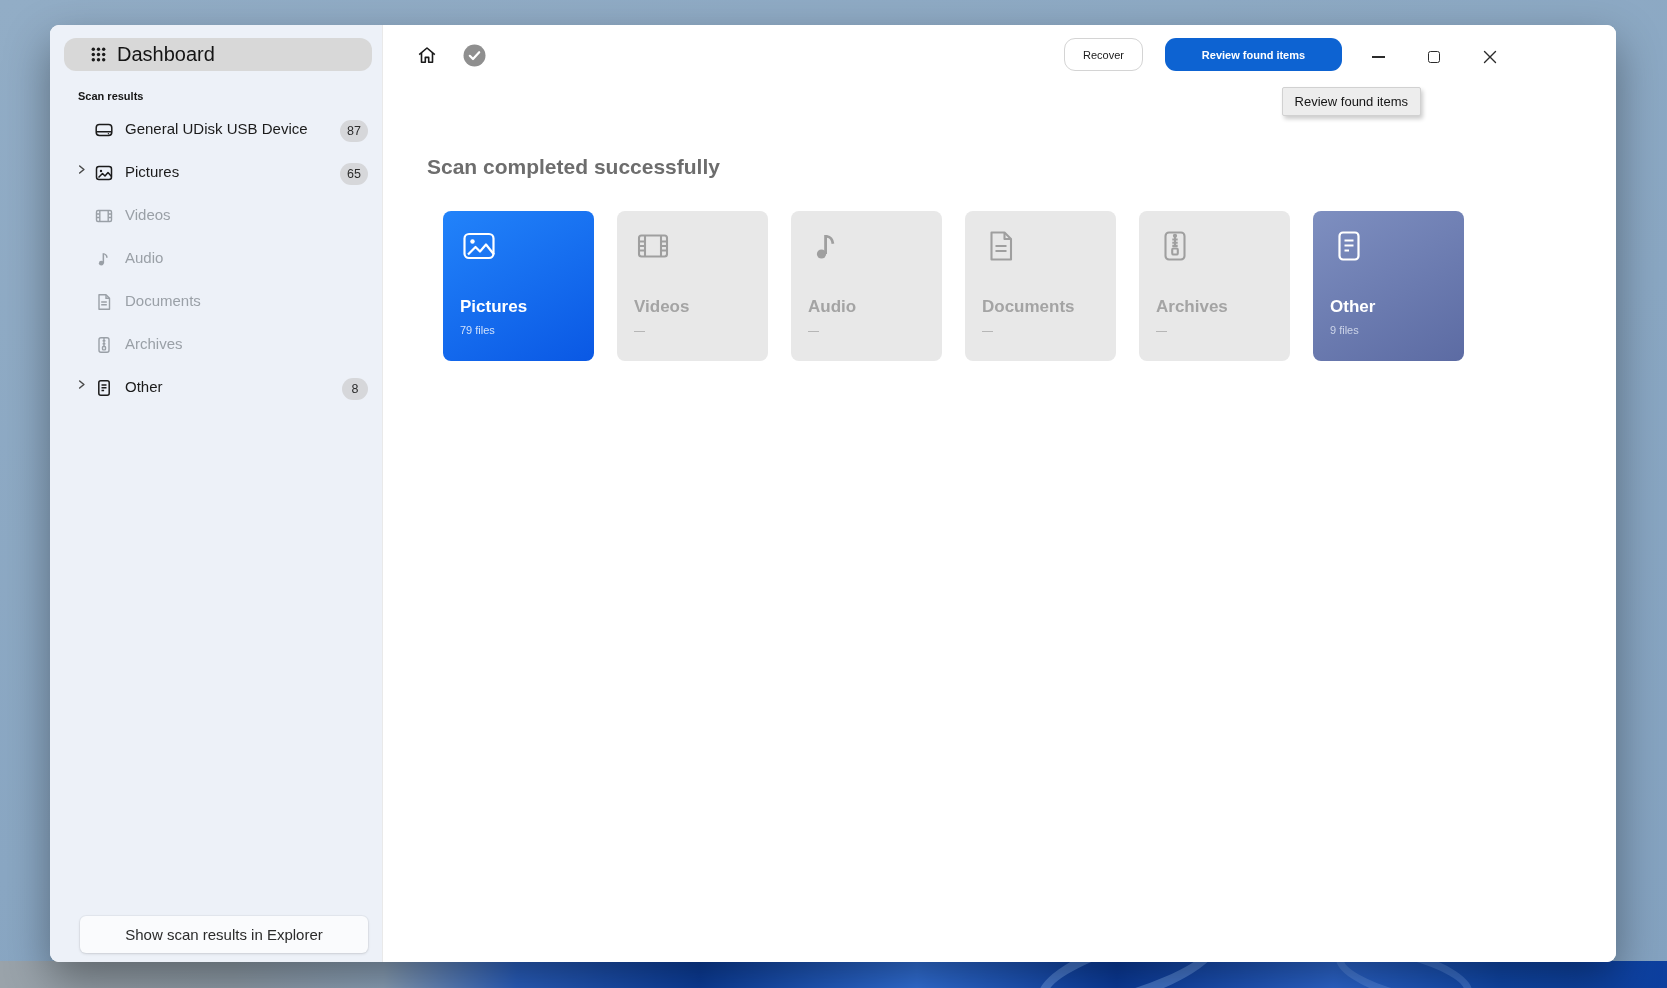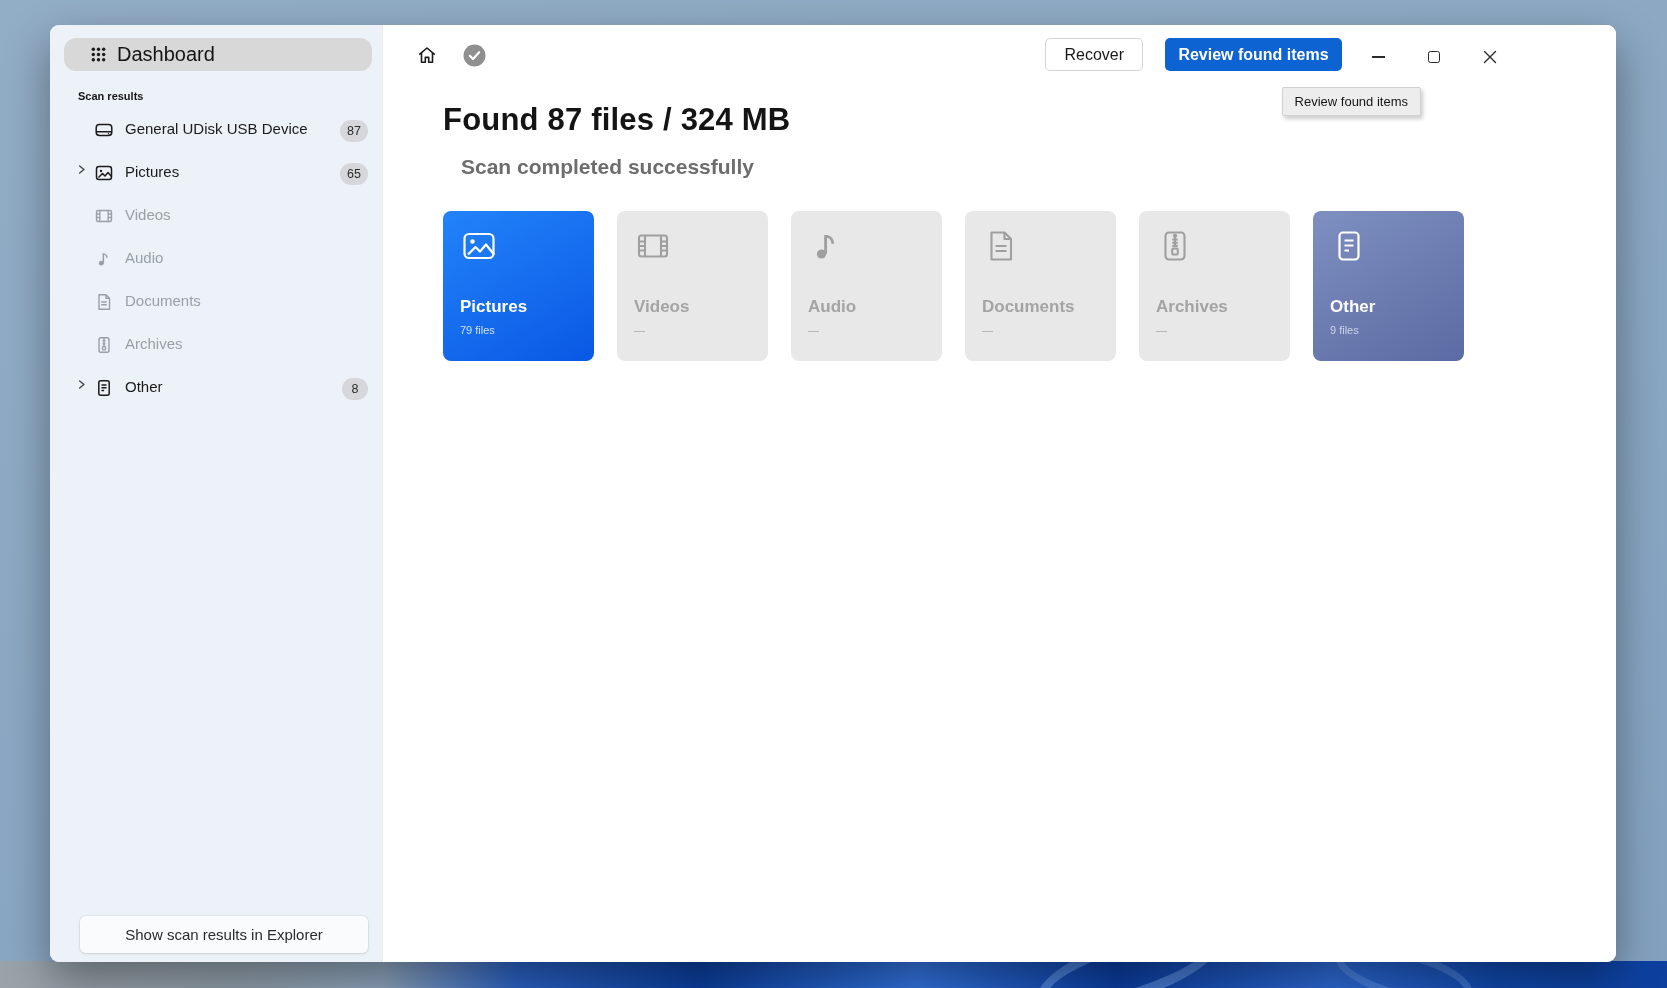--- a/index.html
+++ b/index.html
@@ -54,40 +54,40 @@
     justify-content:center; font-size:15px; color:#2b2b2b; cursor:pointer;
     box-shadow:0 1px 3px rgba(0,0,0,.12), 0 0 0 1px rgba(0,0,0,.03);margin-left:16px; }
 
   
   .main { flex:1; position:relative; background:#fff; border-left:1px solid #e9e9e9; }
 
   .toolbar-left { position:absolute; top:18px; left:32px; display:flex; gap:23px; align-items:center; }
   .tb-icon { width:24px; height:24px; display:flex; align-items:center; justify-content:center; cursor:pointer; }
 
   .btn { height:33px; display:flex; align-items:center; justify-content:center;
-    border-radius:5px; font-size:16px; cursor:pointer; }
+    border-radius:11px; font-size:11px; cursor:pointer; }
   .btn-recover { position:absolute; top:13px; right:473px; padding:0 18px;
     background:#fff; border:1px solid #d4d4d4; color:#1a1a1a; }
   .btn-review { position:absolute; top:13px; right:274px; width:177px;
     background:#0d63d2; color:#fff; font-weight:600; }
 
   .win-controls { position:absolute; top:17px; right:111px; display:flex; gap:26px; }
   .wc { width:30px; height:30px; display:flex; align-items:center; justify-content:center; cursor:pointer; }
   .wc-min i { display:block; width:13px; height:1.6px; background:#2b2b2b; }
   .wc-max i { display:block; width:12px; height:12px; border:1.6px solid #2b2b2b; border-radius:2.5px; }
   .wc-close svg { display:block; }
 
   .tooltip { position:absolute; top:62px; right:195px; height:29px; padding:0 12px;
     background:#ededed; border:1px solid #d1d1d1; border-radius:2px;
     box-shadow:2px 3px 4px rgba(0,0,0,.2); display:flex; align-items:center;
     font-size:13px; color:#161616; }
 
   .page-title { position:absolute; left:60px; top:77px; font-size:31px;
     font-weight:700; color:#141414; letter-spacing:.2px; }
-  .page-subtitle { position:absolute; left:78px; top:130px; font-size:21px;
+  .page-subtitle { position:absolute; left:44px; top:130px; font-size:21px;
     font-weight:600; color:#6d6d6d; }
 
   .cards { position:absolute; left:60px; top:186px; display:flex; gap:23px; }
   .card { width:151px; height:150px; border-radius:8px; position:relative; flex:none; }
   .card .cicon { position:absolute; left:17px; top:16px; }
   .card .clabel { position:absolute; left:17px; top:86px; font-size:17px; font-weight:700; }
   .card .csub   { position:absolute; left:17px; top:113px; font-size:11px; }
   .card.primary { background:linear-gradient(150deg,#2283fa 0%,#0a58e4 100%);
     color:#fff; cursor:pointer; }
   .card.primary .csub { color:#cfe0fb; }
@@ -260,21 +260,20 @@
         </div>
       <div class="wc wc-close">
         <svg width="16" height="16" viewBox="0 0 16 16" stroke="#2b2b2b" stroke-width="1.4" stroke-linecap="round">
           <path d="M2.5 2.5 L13.5 13.5 M13.5 2.5 L2.5 13.5"></path>
         </svg>
       </div>
     </div>
 
     <div class="tooltip">Review found items</div>
 
-    <div class="page-title">Found 87 files / 324 MB</div>
     <div class="page-subtitle">Scan completed successfully</div>
 
     <div class="cards">
 
       <div class="card primary">
         <span class="cicon">
           <svg width="38" height="38" viewBox="0 0 38 38" fill="none" stroke="#fff" stroke-width="2.2">
             <rect x="4.5" y="7" width="29" height="24" rx="4.5"></rect>
             <circle cx="12.5" cy="14.5" r="2.2" fill="#fff" stroke="none"></circle>
             <path d="M8 27.5 l7.5-7.5 4.5 4.5 6-7 8 10" stroke-linejoin="round"></path>

